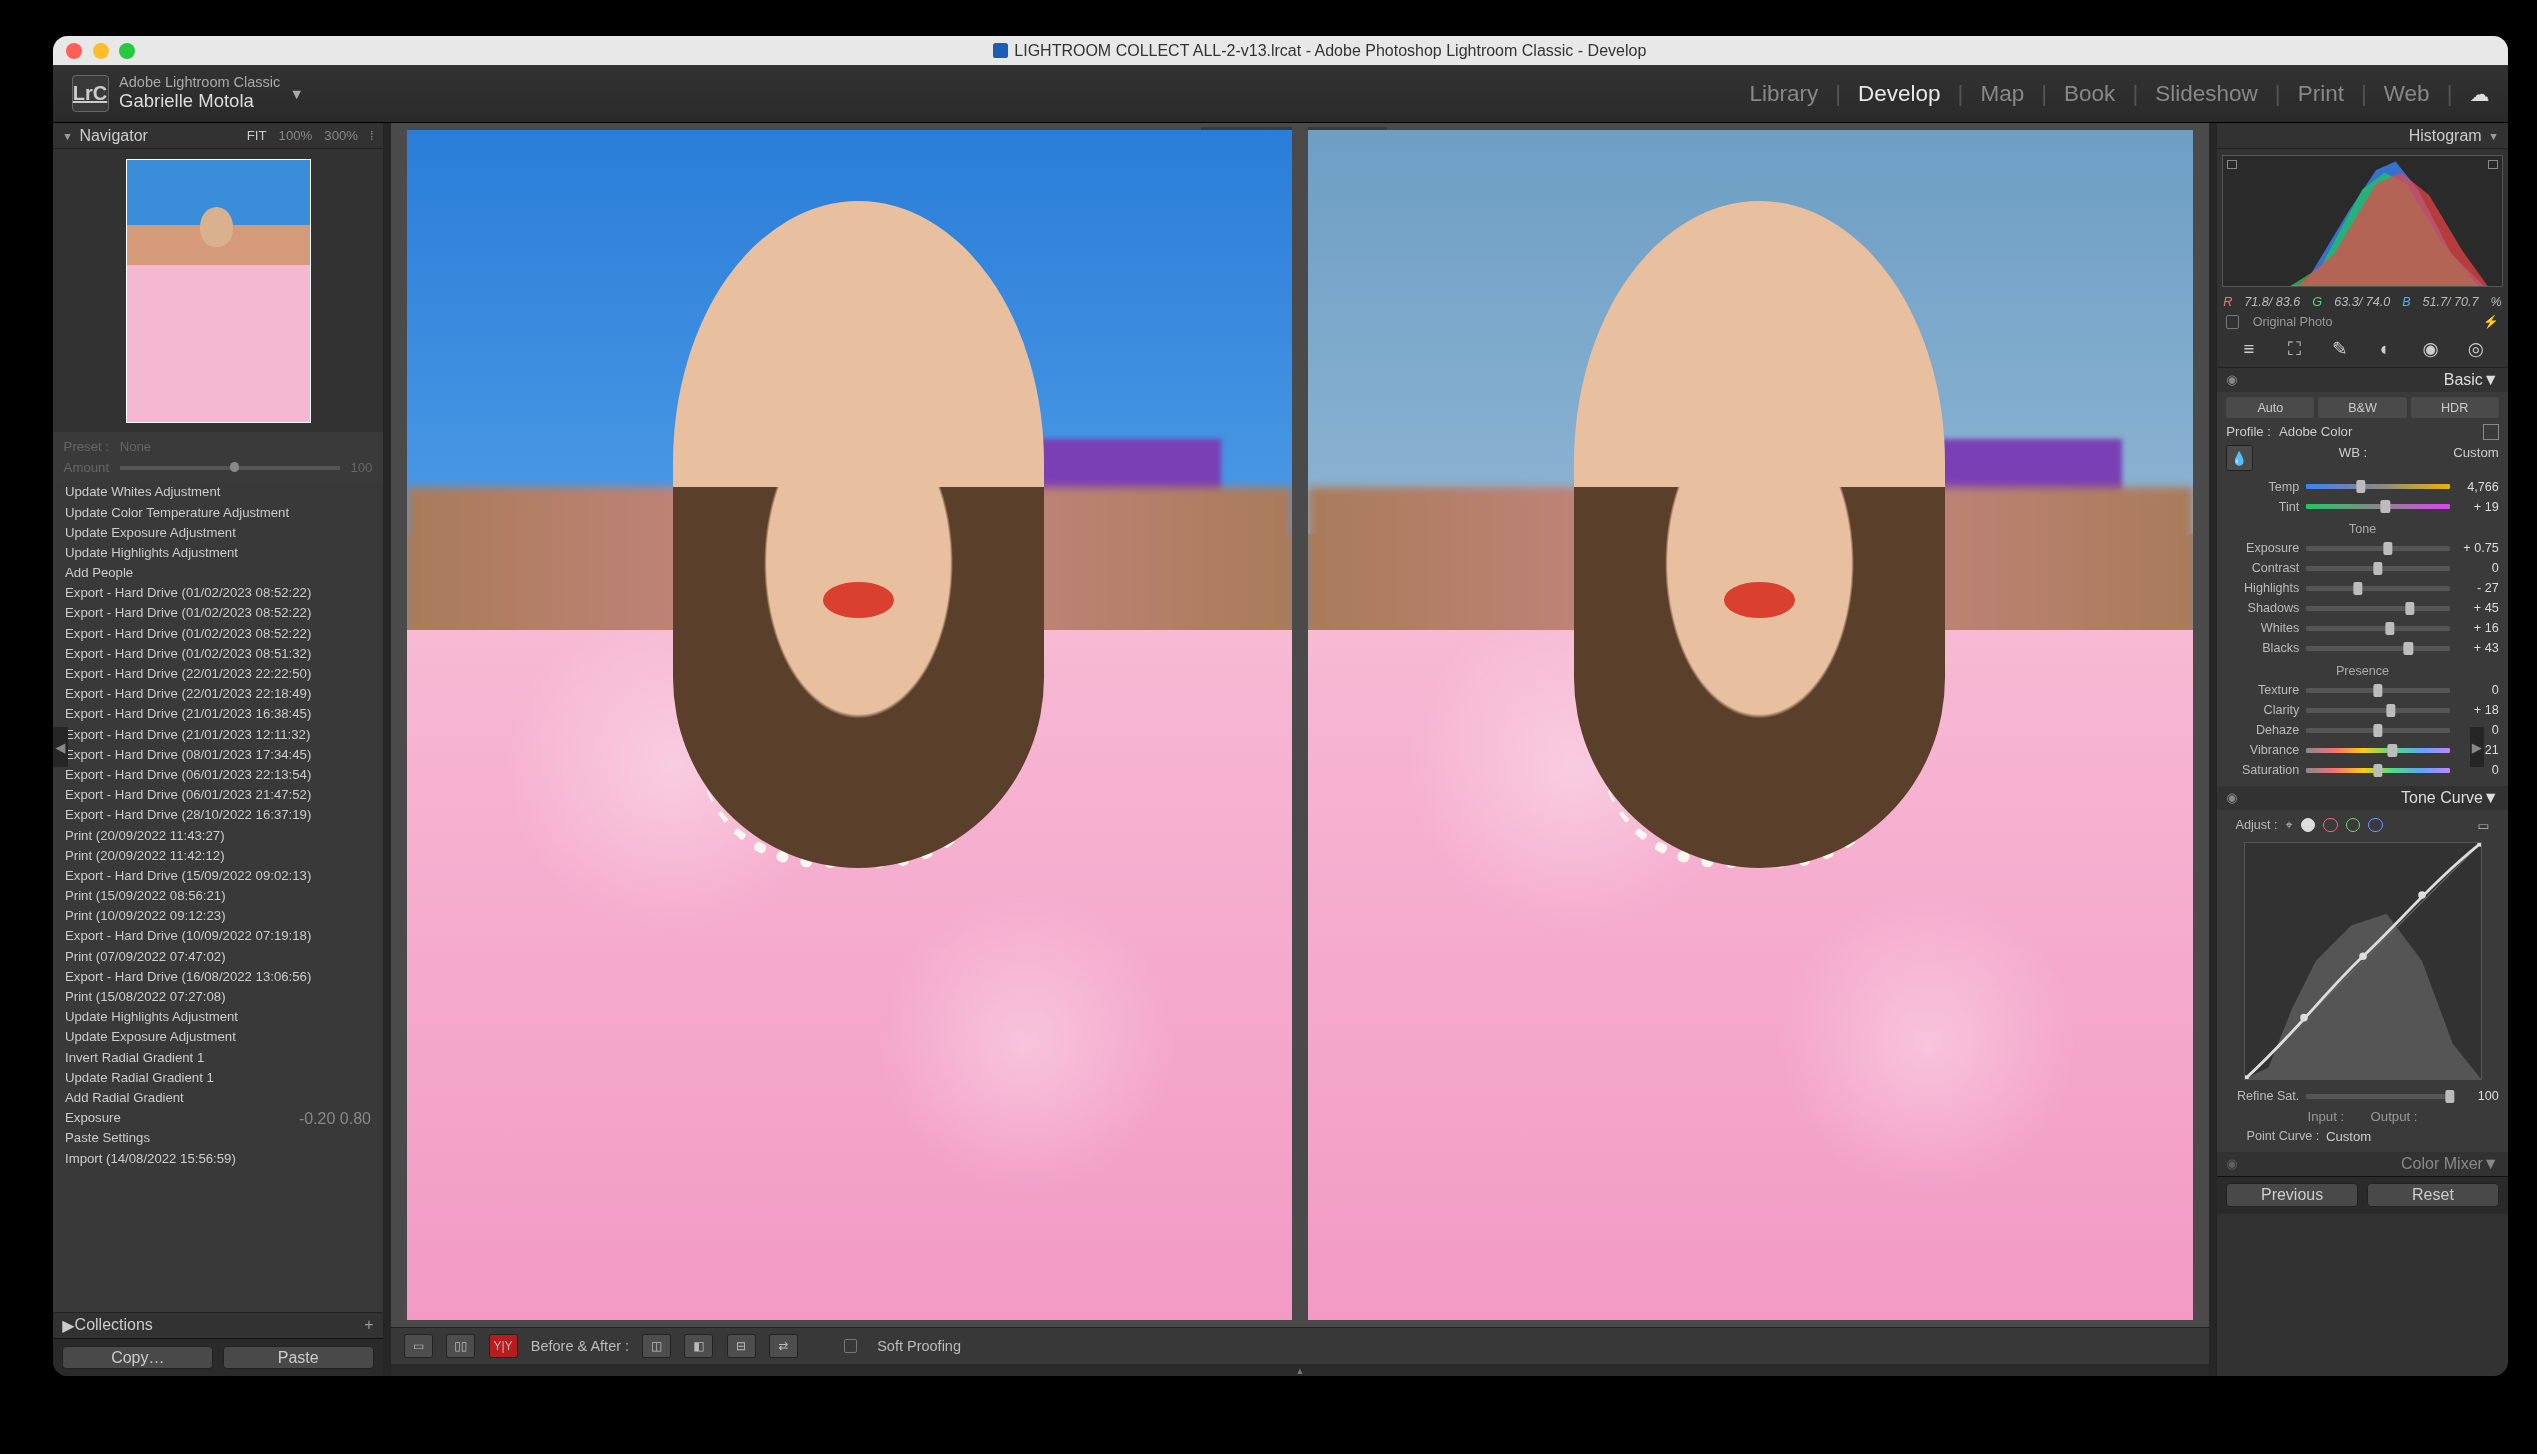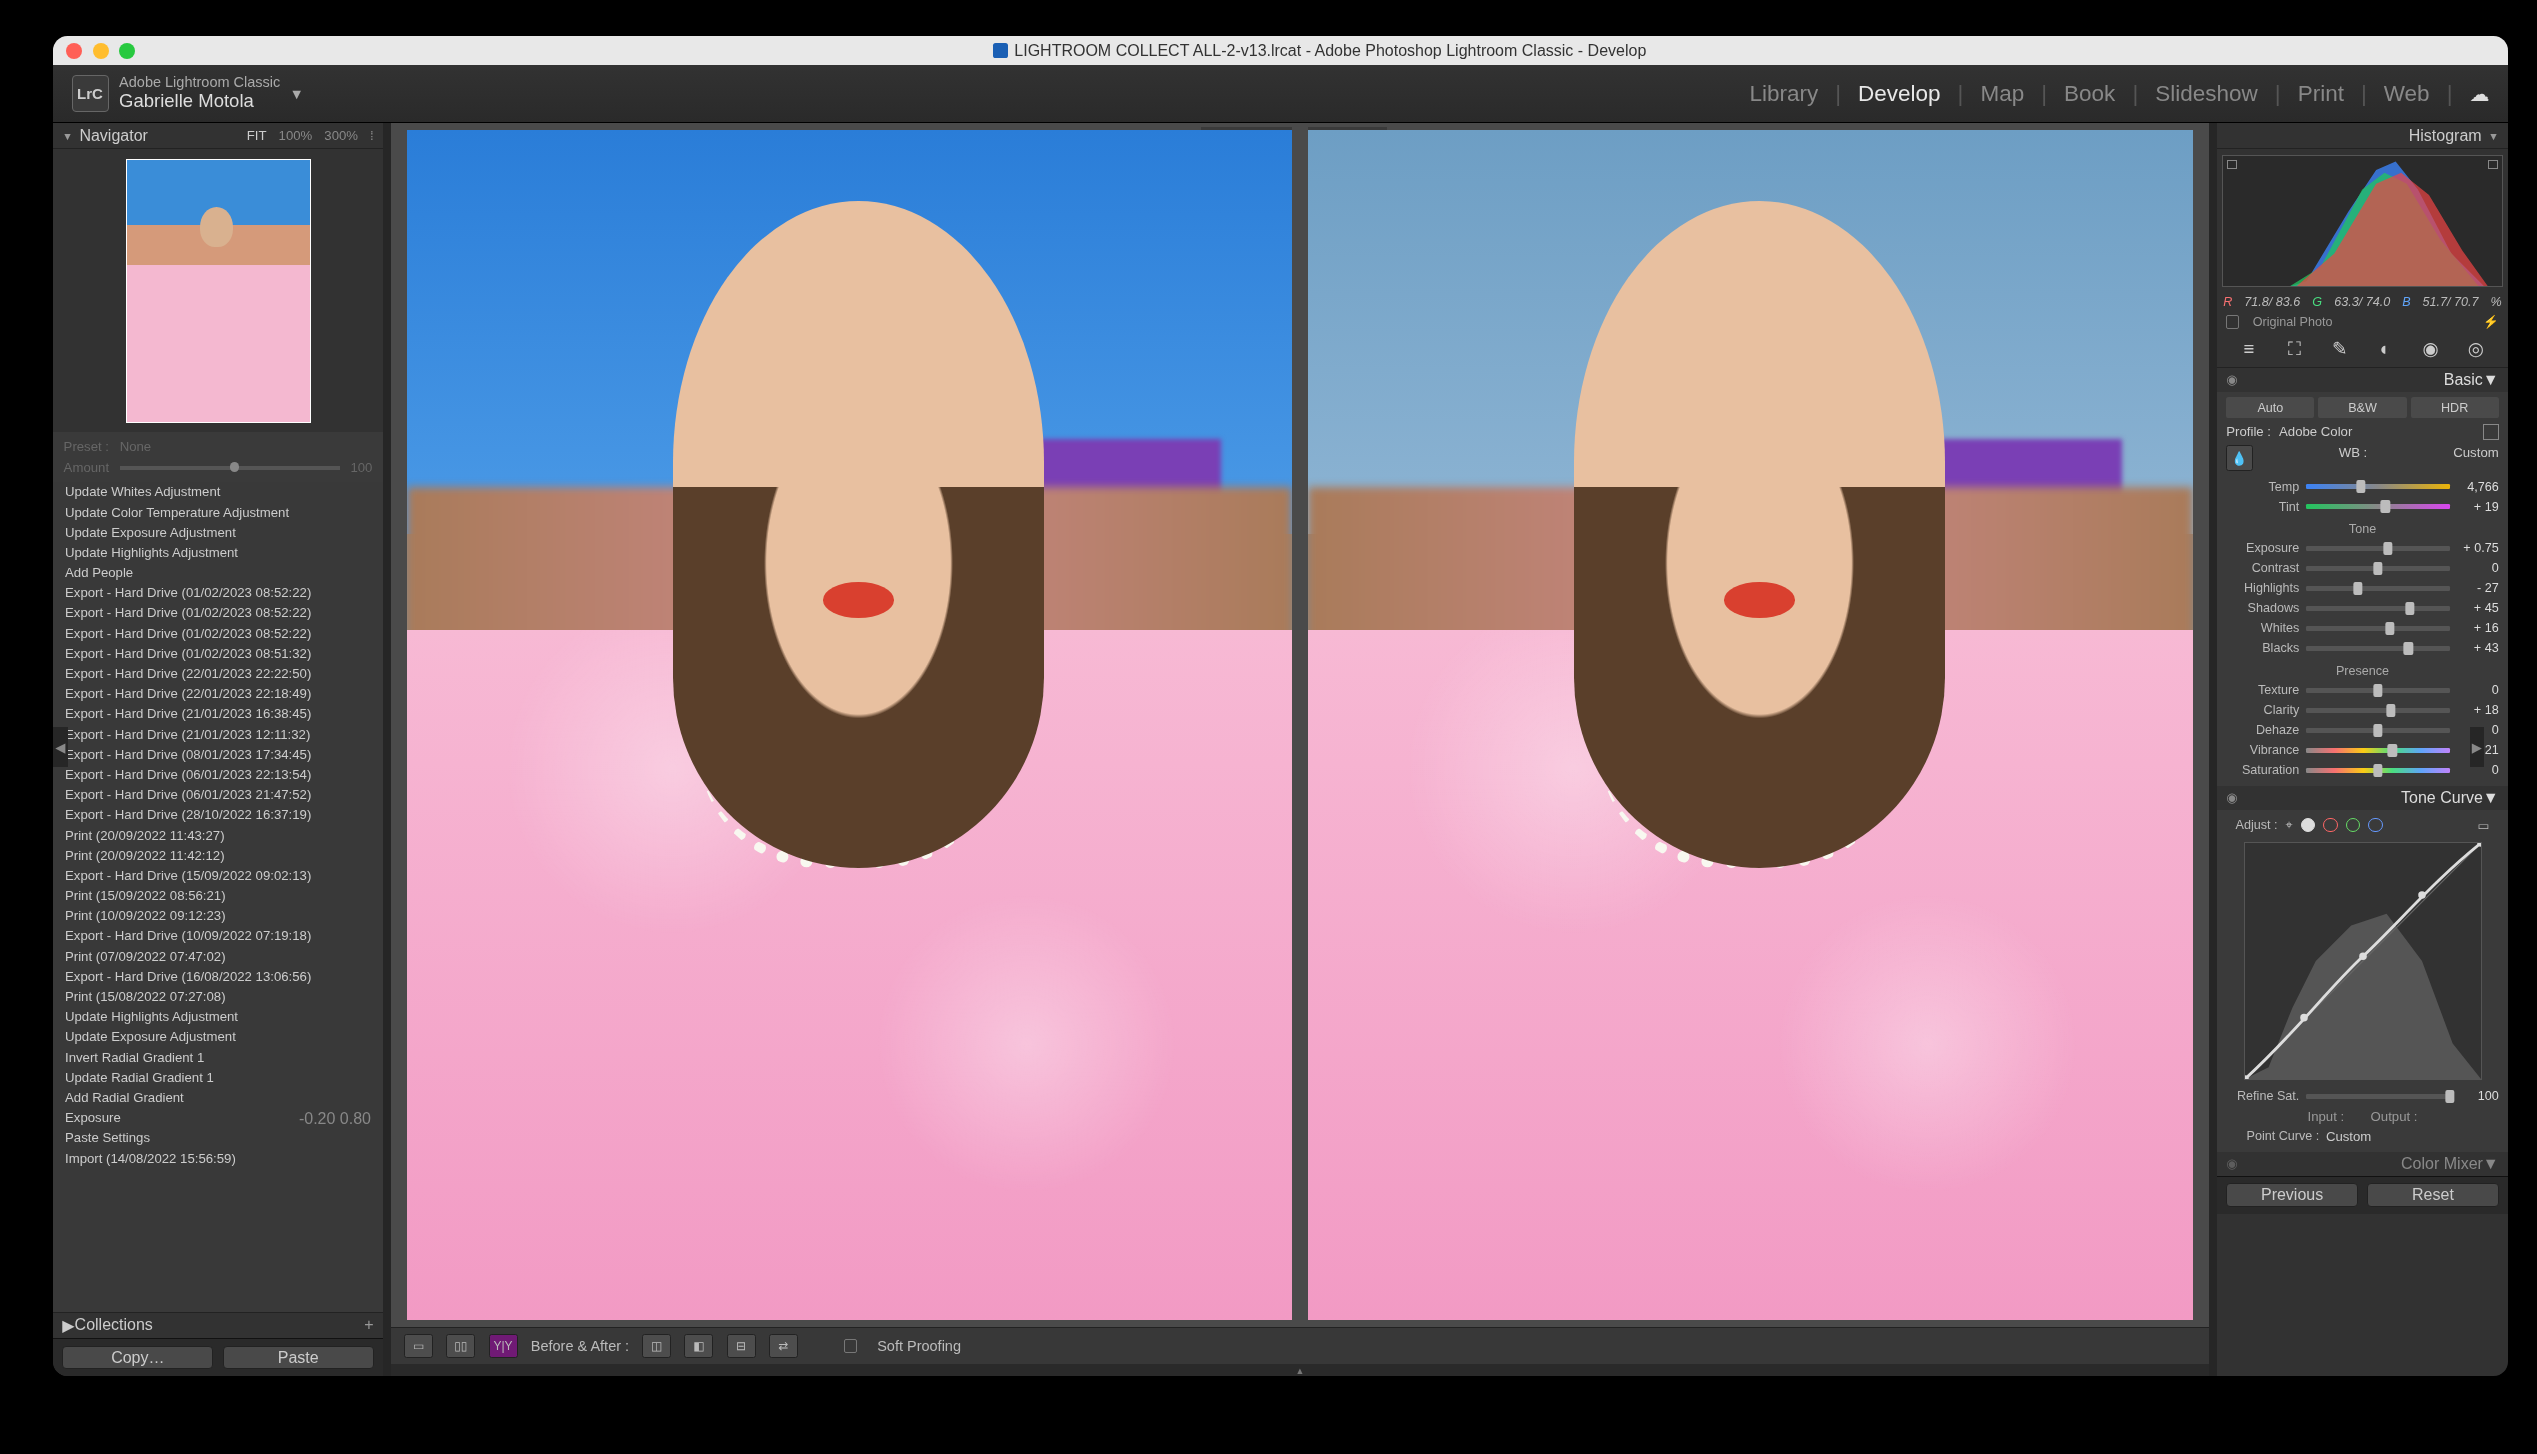--- a/index.html
+++ b/index.html
@@ -7,21 +7,21 @@
   .window { position: absolute; left: 53px; top: 36px; width: 2455px; height: 1340px; background: #111; border-radius: 14.5px; overflow: hidden; box-shadow: 0 0 26.4px rgba(0,0,0,.6); }
   
   .titlebar { height: 29px; background: #e8e8e8; display:flex; align-items:center; padding: 0 13.2px; font-size: 16px; color:#333; gap:9.3px;}
   .traffic { display:flex; gap:10.6px; }
   .dot { width:16px; height:16px; border-radius:50%; }
   .dot.red{background:#ff5f56;} .dot.yellow{background:#ffbd2e;} .dot.green{background:#27c93f;}
   .title-center{ flex:1; text-align:center; display:flex; justify-content:center; align-items:center; gap:6.6px; }
   .title-icon{ width:14.5px; height:14.5px; background:#1a5fb4; border-radius:2.6px;}
   
   .app-bar { height: 58px; background: linear-gradient(#323232,#2a2a2a); display:flex; align-items:center; padding:0 18.5px; border-bottom:0.7px solid #000;}
-  .logo-box{ width:37px; height:37px; background:#3a3a3a; border:0.7px solid #666; border-radius:4px; display:flex; align-items:center; justify-content:center; color:#ccc; font-size:15px; font-weight:600;}
+  .logo-box{ width:37px; height:37px; background:#3a3a3a; border:0.7px solid #666; border-radius:4px; display:flex; align-items:center; justify-content:center; color:#ccc; font-size:20px; font-weight:600;text-decoration:underline;}
   .brand { margin-left:10.6px; color:#aaa; font-size:14.5px; line-height:1.1;}
   .brand .user{ color:#ddd; font-size:18.5px; }
   .caret{ color:#aaa; margin-left:9.3px; font-size:14.5px;}
   .modules{ margin-left:auto; display:flex; align-items:center; gap:17px; color:#888; font-size:22.5px;}
   .modules span{ cursor:default; }
   .modules .sep{ color:#555; }
   .modules .active{ color:#e8e8e8; font-weight:500;}
   .cloud{ font-size:20px; color:#ddd;}
   
   .main { display:flex; height: calc(100% - 29px - 58px); }
@@ -266,21 +266,21 @@
               <div class="pearls"></div>
             <div class="head"></div>
               <div class="beard"></div>
               <div class="lips"></div>
           </div>
         </div>
       </div>
       <div class="view-tb">
         <div class="tb-btn">▭</div>
         <div class="tb-btn">▯▯</div>
-        <div class="tb-btn" style="background:#701a75;">Y|Y</div>
+        <div class="tb-btn" style="background:#b91c1c;">Y|Y</div>
         <span class="tb-label">Before &amp; After :</span>
         <div class="tb-btn">◫</div>
         <div class="tb-btn">◧</div>
         <div class="tb-btn">⊟</div>
         <div class="tb-btn">⇄</div>
         <span style="width:20px;"></span>
         <span class="chk"></span>
         <span>Soft Proofing</span>
       </div>
       <div class="film-arrow">▴</div>

